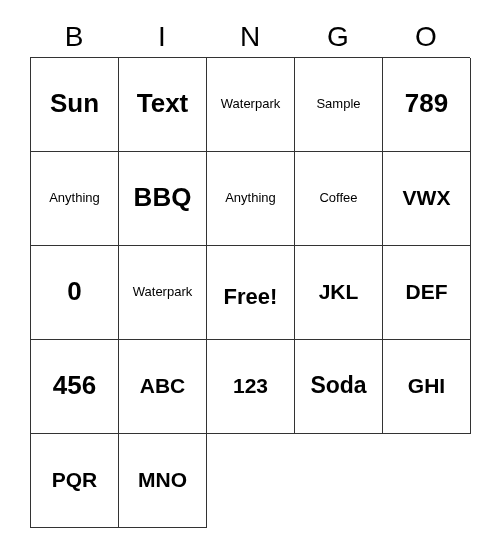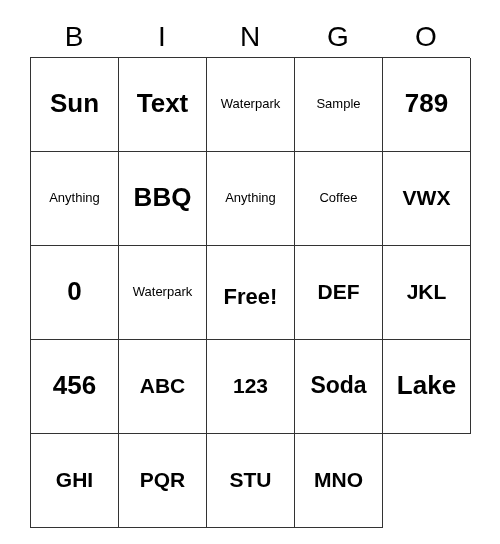--- a/index.html
+++ b/index.html
@@ -122,46 +122,40 @@
       <div class="bingo-cell">
         <span class="cell-text large">0</span>
       </div>
       <div class="bingo-cell">
         <span class="cell-text small">Waterpark</span>
       </div>
       <div class="bingo-cell">
         <span class="cell-text free">Free!</span>
       </div>
       <div class="bingo-cell">
-        <span class="cell-text medium-large">DEF</span>
+        <span class="cell-text medium-large">JKL</span>
       </div>
       <div class="bingo-cell">
-        <span class="cell-text medium-large">JKL</span>
+        <span class="cell-text medium-large">DEF</span>
       </div>
       <div class="bingo-cell">
         <span class="cell-text large">456</span>
       </div>
       <div class="bingo-cell">
         <span class="cell-text medium-large">ABC</span>
       </div>
       <div class="bingo-cell">
         <span class="cell-text medium-large">123</span>
       </div>
       <div class="bingo-cell">
         <span class="cell-text medium">Soda</span>
       </div>
       <div class="bingo-cell">
-        <span class="cell-text large">Lake</span>
-      </div>
-      <div class="bingo-cell">
         <span class="cell-text medium-large">GHI</span>
       </div>
       <div class="bingo-cell">
         <span class="cell-text medium-large">PQR</span>
-      </div>
-      <div class="bingo-cell">
-        <span class="cell-text medium-large">STU</span>
       </div>
       <div class="bingo-cell">
         <span class="cell-text medium-large">MNO</span>
       </div>
     </div>
 </div>
 
 </body></html>

